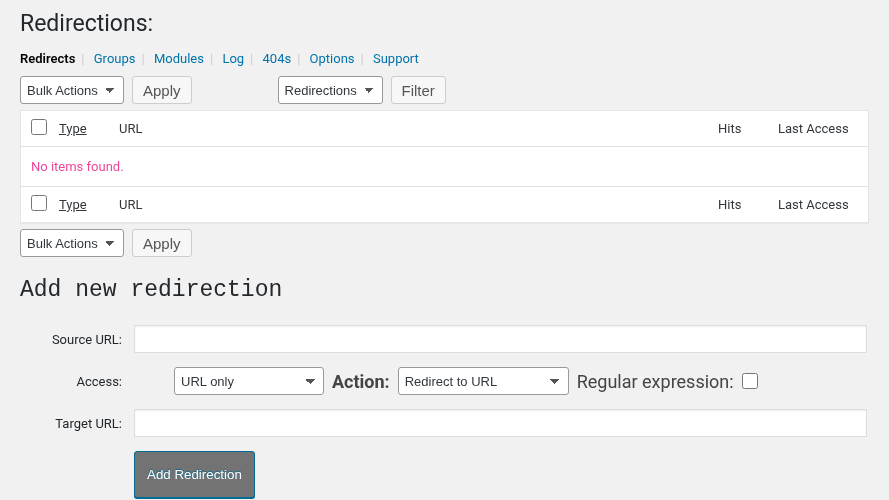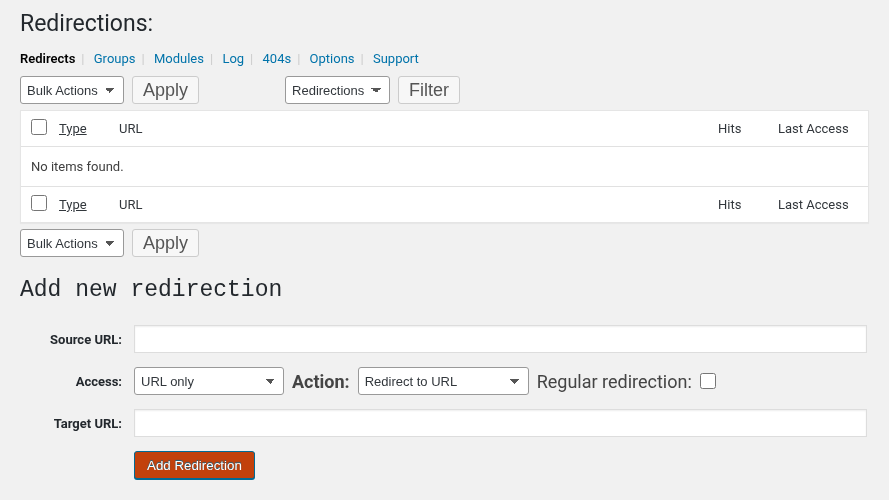--- a/index.html
+++ b/index.html
@@ -7,36 +7,36 @@
 .wrap { padding: 10px 20px 20px 20px; }
 h1 { font-size: 23px; font-weight: 400; color: #23282d; margin: 0 0 14px 0; }
 h2 { font-size: 23px; font-weight: 400; color: #23282d; margin: 20px 0 14px 0; font-family: Liberation Mono, monospace; }
 .subsubsub { list-style: none; margin: 0 0 10px 0; padding: 0; }
 .subsubsub li { display: inline; font-size: 13px; color: #666; }
 .subsubsub li a { color: #0073aa; text-decoration: none; }
 .subsubsub li a.current { color: #000; font-weight: 600; }
 .subsubsub li .sep { color: #ccc; margin: 0 6px; }
 .tablenav { display: flex; align-items: center; gap: 8px; margin: 6px 0; }
 select { background: #fff; border: 1px solid #999; border-radius: 3px; font-size: 13px; height: 28px; padding: 0 24px 0 6px; appearance: none; background-image: linear-gradient(45deg, transparent 50%, #555 50%), linear-gradient(135deg, #555 50%, transparent 50%); background-position: calc(100% - 13px) 11px, calc(100% - 8px) 11px; background-size: 5px 5px, 5px 5px; background-repeat: no-repeat; color: #32373c; cursor: pointer; }
-.button { background: #f7f7f7; border: 1px solid #ccc; border-radius: 3px; color: #555; cursor: pointer; font-size: 18px; height: 28px; padding: 0 10px; display: inline-flex; align-items: center; }
-.button-primary { background: #c2410c; border: 1px solid #006a95; color: #fff; box-shadow: 0 1px 0 #006a95; text-shadow: 0 -1px 1px #006a95; height: 28px; padding: 0 12px; border-radius: 3px; }
+.button { background: #f7f7f7; border: 1px solid #ccc; border-radius: 3px; color: #555; cursor: pointer; font-size: 15px; height: 28px; padding: 0 10px; display: inline-flex; align-items: center; }
+.button-primary { background: #737373; border: 1px solid #006a95; color: #fff; box-shadow: 0 1px 0 #006a95; text-shadow: 0 -1px 1px #006a95; height: 47px; padding: 0 12px; border-radius: 3px; }
 .wp-list-table { width: 100%; border: 1px solid #e5e5e5; background: #fff; border-spacing: 0; margin-top: 6px; box-shadow: 0 1px 1px rgba(0,0,0,0.04); }
 .wp-list-table th, .wp-list-table td { text-align: left; padding: 10px 10px; font-weight: 400; color: #32373c; font-size: 13px; }
 .wp-list-table thead th, .wp-list-table tfoot th { border-bottom: 1px solid #e1e1e1; }
 .wp-list-table tfoot th { border-bottom: none; border-top: 1px solid #e1e1e1; }
 .wp-list-table .check-column { width: 28px; padding: 8px 0 8px 10px; }
 .wp-list-table .col-type { width: 60px; text-decoration: underline; }
 .wp-list-table .col-hits { width: 60px; }
 .wp-list-table .col-last { width: 100px; }
-.wp-list-table .no-items td { padding: 12px 10px; color: #404040; }
+.wp-list-table .no-items td { padding: 12px 10px; color: #ec4899; }
 .form-table { width: 100%; margin-top: 6px; }
-.form-table th { text-align: right; vertical-align: middle; width: 110px; padding: 6px 10px 6px 0; font-weight: 700; color: #23282d; font-size: 13px; }
+.form-table th { text-align: right; vertical-align: middle; width: 110px; padding: 6px 10px 6px 0; font-weight: 400; color: #23282d; font-size: 13px; }
 .form-table td { padding: 6px 0; vertical-align: middle; }
 .form-table input[type=text] { width: 100%; height: 28px; border: 1px solid #ddd; background: #fff; padding: 0 6px; font-size: 13px; box-shadow: inset 0 1px 2px rgba(0,0,0,0.07); }
-.inline-row { display: flex; align-items: center; gap: 8px; flex-wrap: wrap; }
+.inline-row { display: flex; align-items: center; gap: 8px; flex-wrap: wrap; margin-left: 40px; }
 .regex-label { font-size: 18px; color: #444; }
 input[type=checkbox] { width: 16px; height: 16px; border: 1px solid #b4b9be; background: #fff; cursor: pointer; }
 </style>
 </head>
 <body>
 
 <div class="wrap">
   <h1>Redirections:</h1>
 
   <ul class="subsubsub">
@@ -96,21 +96,21 @@
       <th>Source URL:</th>
       <td><input type="text" value="" style=""></td>
     </tr>
     <tr>
       <th>Access:</th>
       <td>
         <div class="inline-row">
           <select style="width:150px"><option>URL only</option></select>
           <span class="regex-label" style="font-weight:700">Action:</span>
           <select style="width:171px"><option>Redirect to URL</option></select>
-          <span class="regex-label">Regular redirection:</span>
+          <span class="regex-label">Regular expression:</span>
           <input type="checkbox" style="">
         </div>
       </td>
     </tr>
     <tr>
       <th>Target URL:</th>
       <td><input type="text" value="" style=""></td>
     </tr>
     <tr>
       <th></th>

